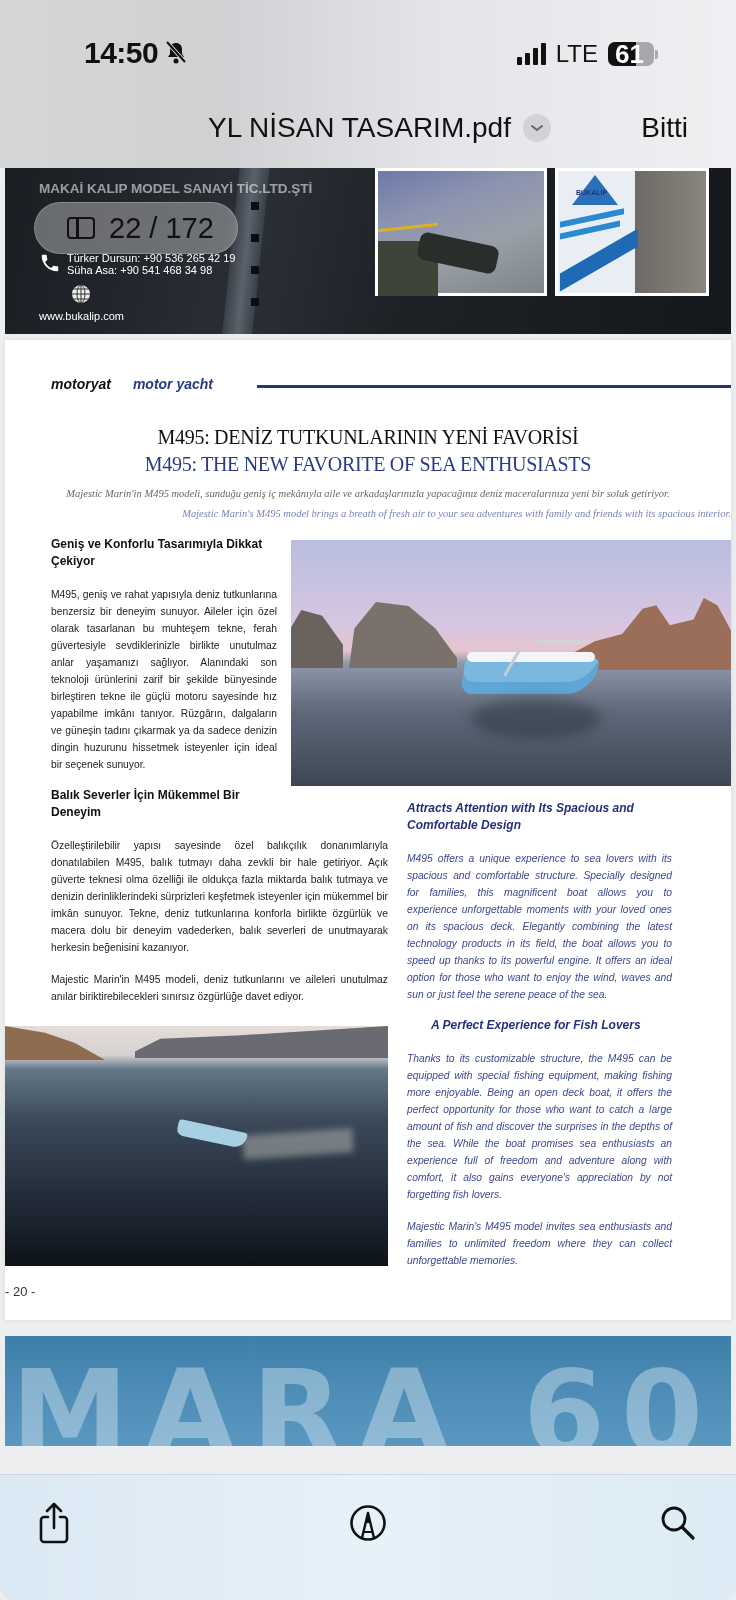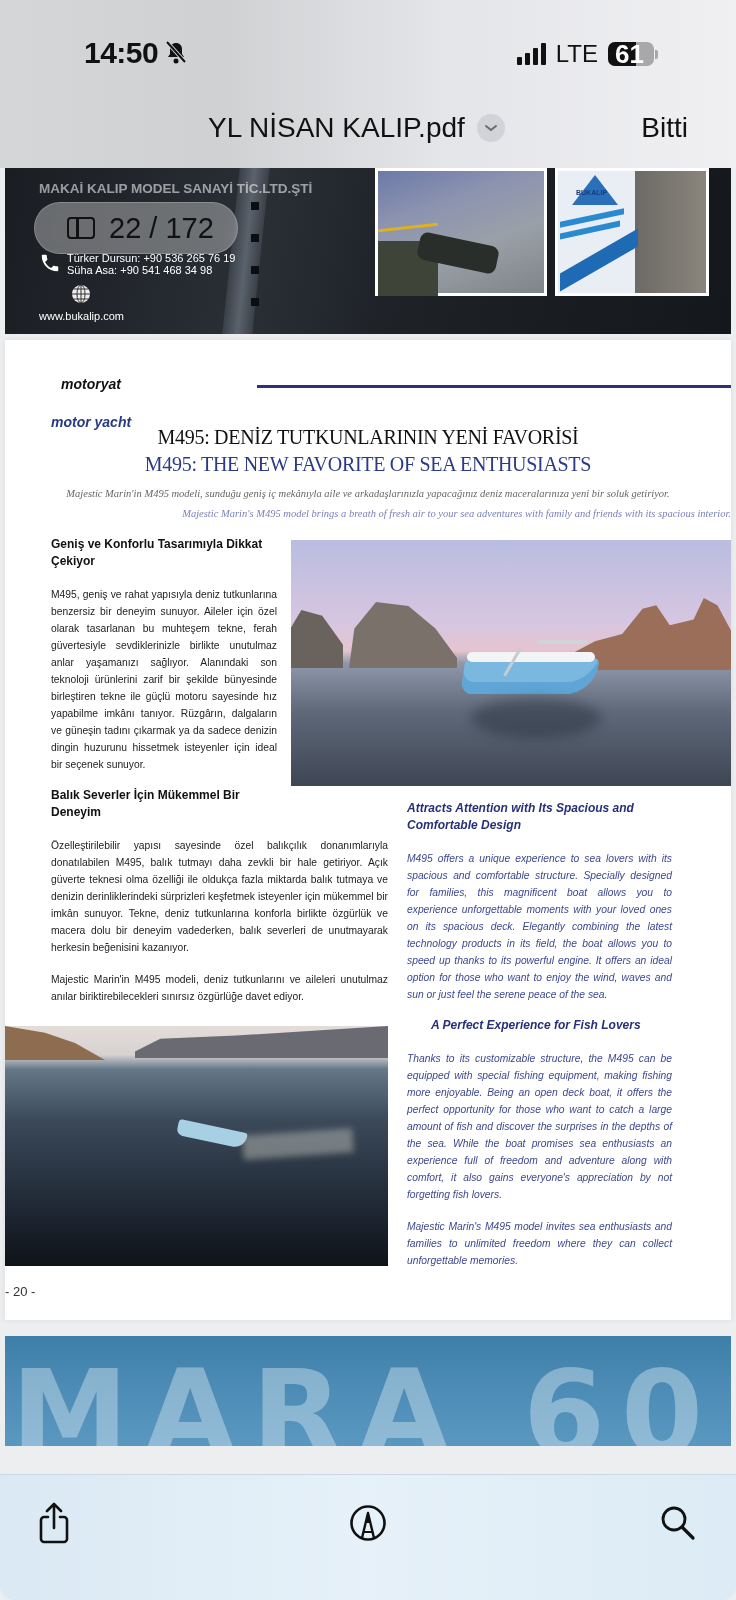--- a/index.html
+++ b/index.html
@@ -35,21 +35,21 @@
   .photo-frame .img { width: 100%; height: 100%; }
   .p1img { background: linear-gradient(160deg, #6c7aa8 0%, #8c93b0 30%, #9aa0a8 60%, #7e8588 100%); position: relative; }
   .p2img { background: linear-gradient(90deg, #e8eef4 0%, #e8eef4 52%, #6c6a66 52%, #8a857c 100%); position: relative; }
   .page-pill { position: absolute; left: 34px; top: 34px; width: 204px; height: 52px; border-radius: 26px; background: rgba(200,200,200,0.45); backdrop-filter: blur(6px); display: flex; align-items: center; gap: 14px; padding-left: 32px; z-index: 5; border: 1px solid rgba(255,255,255,0.2); }
   .page-pill .pages-icon { width: 28px; height: 22px; border: 2.5px solid #111; border-radius: 4px; position: relative; }
   .page-pill .pages-icon::before { content: ""; position: absolute; left: 7px; top: -1px; bottom: -1px; width: 2.5px; background: #111; }
   .page-pill .num { font-size: 29px; color: #111; }
 
   
   .page { position: absolute; left: 5px; top: 340px; width: 726px; height: 980px; background: #fff; box-shadow: 0 0 6px rgba(0,0,0,0.08); }
-  .section-head { position: absolute; left: 46px; top: 36px; display: flex; align-items: center; gap: 22px; font-style: italic; font-weight: 700; font-size: 14px; flex-direction: column; }
+  .section-head { position: absolute; left: 46px; top: 36px; display: flex; align-items: center; gap: 22px; font-style: italic; font-weight: 700; font-size: 14px; }
   .section-head .tr { color: #111; }
   .section-head .en { color: #263a82; }
   .section-rule { position: absolute; left: 252px; top: 45px; width: 474px; height: 3px; background: #2a3476; }
   .title-tr { position: absolute; left: 0; width: 726px; top: 86px; text-align: center; font-family: "Liberation Serif", serif; font-size: 20px; color: #111; letter-spacing: -0.3px; }
   .title-en { position: absolute; left: 0; width: 726px; top: 113px; text-align: center; font-family: "Liberation Serif", serif; font-size: 20px; color: #2b3a86; letter-spacing: -0.3px; }
   .lead-tr { position: absolute; left: 0; width: 726px; top: 148px; text-align: center; font-family: "Liberation Serif", serif; font-style: italic; font-size: 10.5px; color: #666; }
   .lead-en { position: absolute; left: 0; width: 726px; top: 168px; text-align: right; font-family: "Liberation Serif", serif; font-style: italic; font-size: 10.5px; color: #7a82b8; }
 
   .h-tr { position: absolute; font-weight: 700; font-size: 12px; line-height: 17px; color: #111; }
   .p-tr { position: absolute; font-size: 10.3px; line-height: 17px; color: #222; text-align: justify; }
@@ -78,21 +78,21 @@
     <div class="rail"></div>
     <div class="holes"></div>
     <div class="company">
       <div class="l2">MAKAİ KALIP MODEL SANAYİ TİC.LTD.ŞTİ</div>
     </div>
     <div class="contact" style="top:84px;">
       <svg width="22" height="22" viewBox="0 0 24 24">
           <path d="M6.6 10.8c1.4 2.8 3.8 5.1 6.6 6.6l2.2-2.2c.3-.3.7-.4 1-.2 1.1.4 2.3.6 3.6.6.6 0 1 .4 1 1V20c0 .6-.4 1-1 1C10.6 21 3 13.4 3 4c0-.6.4-1 1-1h3.5c.6 0 1 .4 1 1 0 1.3.2 2.5.6 3.6.1.3 0 .7-.2 1L6.6 10.8z" fill="#fff"></path>
         </svg>
       <div>
-        <div>Türker Dursun: +90 536 265 76 19</div>
+        <div>Türker Dursun: +90 536 265 42 19</div>
         <div>Süha Asa: +90 541 468 34 98</div>
       </div>
     </div>
     <div class="contact" style="top:116px; align-items:center;flex-direction:column;">
       <svg width="20" height="20" viewBox="0 0 20 20">
           <circle cx="10" cy="10" r="9" fill="#eee"></circle>
           <path d="M1 10h18M10 1v18M3 5h14M3 15h14" stroke="#333" stroke-width="1" fill="none"></path>
           <ellipse cx="10" cy="10" rx="4" ry="9" stroke="#333" stroke-width="1" fill="none"></ellipse>
         </svg>
       <span>www.bukalip.com</span>
@@ -189,21 +189,21 @@
       <span class="lte">LTE</span>
       <div style="display:flex;align-items:center;">
         <div class="battery">
           <div class="fill"></div>
           <span class="num">61</span>
         </div>
         <div class="battery-tip" style="margin-left:1px;"></div>
       </div>
     </div>
     <div class="doc-title">
-      <span>YL NİSAN KALIP.pdf</span>
+      <span>YL NİSAN TASARIM.pdf</span>
       <span class="chev">
         <svg width="14" height="10" viewBox="0 0 14 10">
             <path d="M2 3l5 4 5-4" stroke="#6a6a70" stroke-width="2" fill="none" stroke-linecap="round"></path>
           </svg>
       </span>
     </div>
     <div class="done-btn">Bitti</div>
   </div>
 
   <div class="toolbar">

